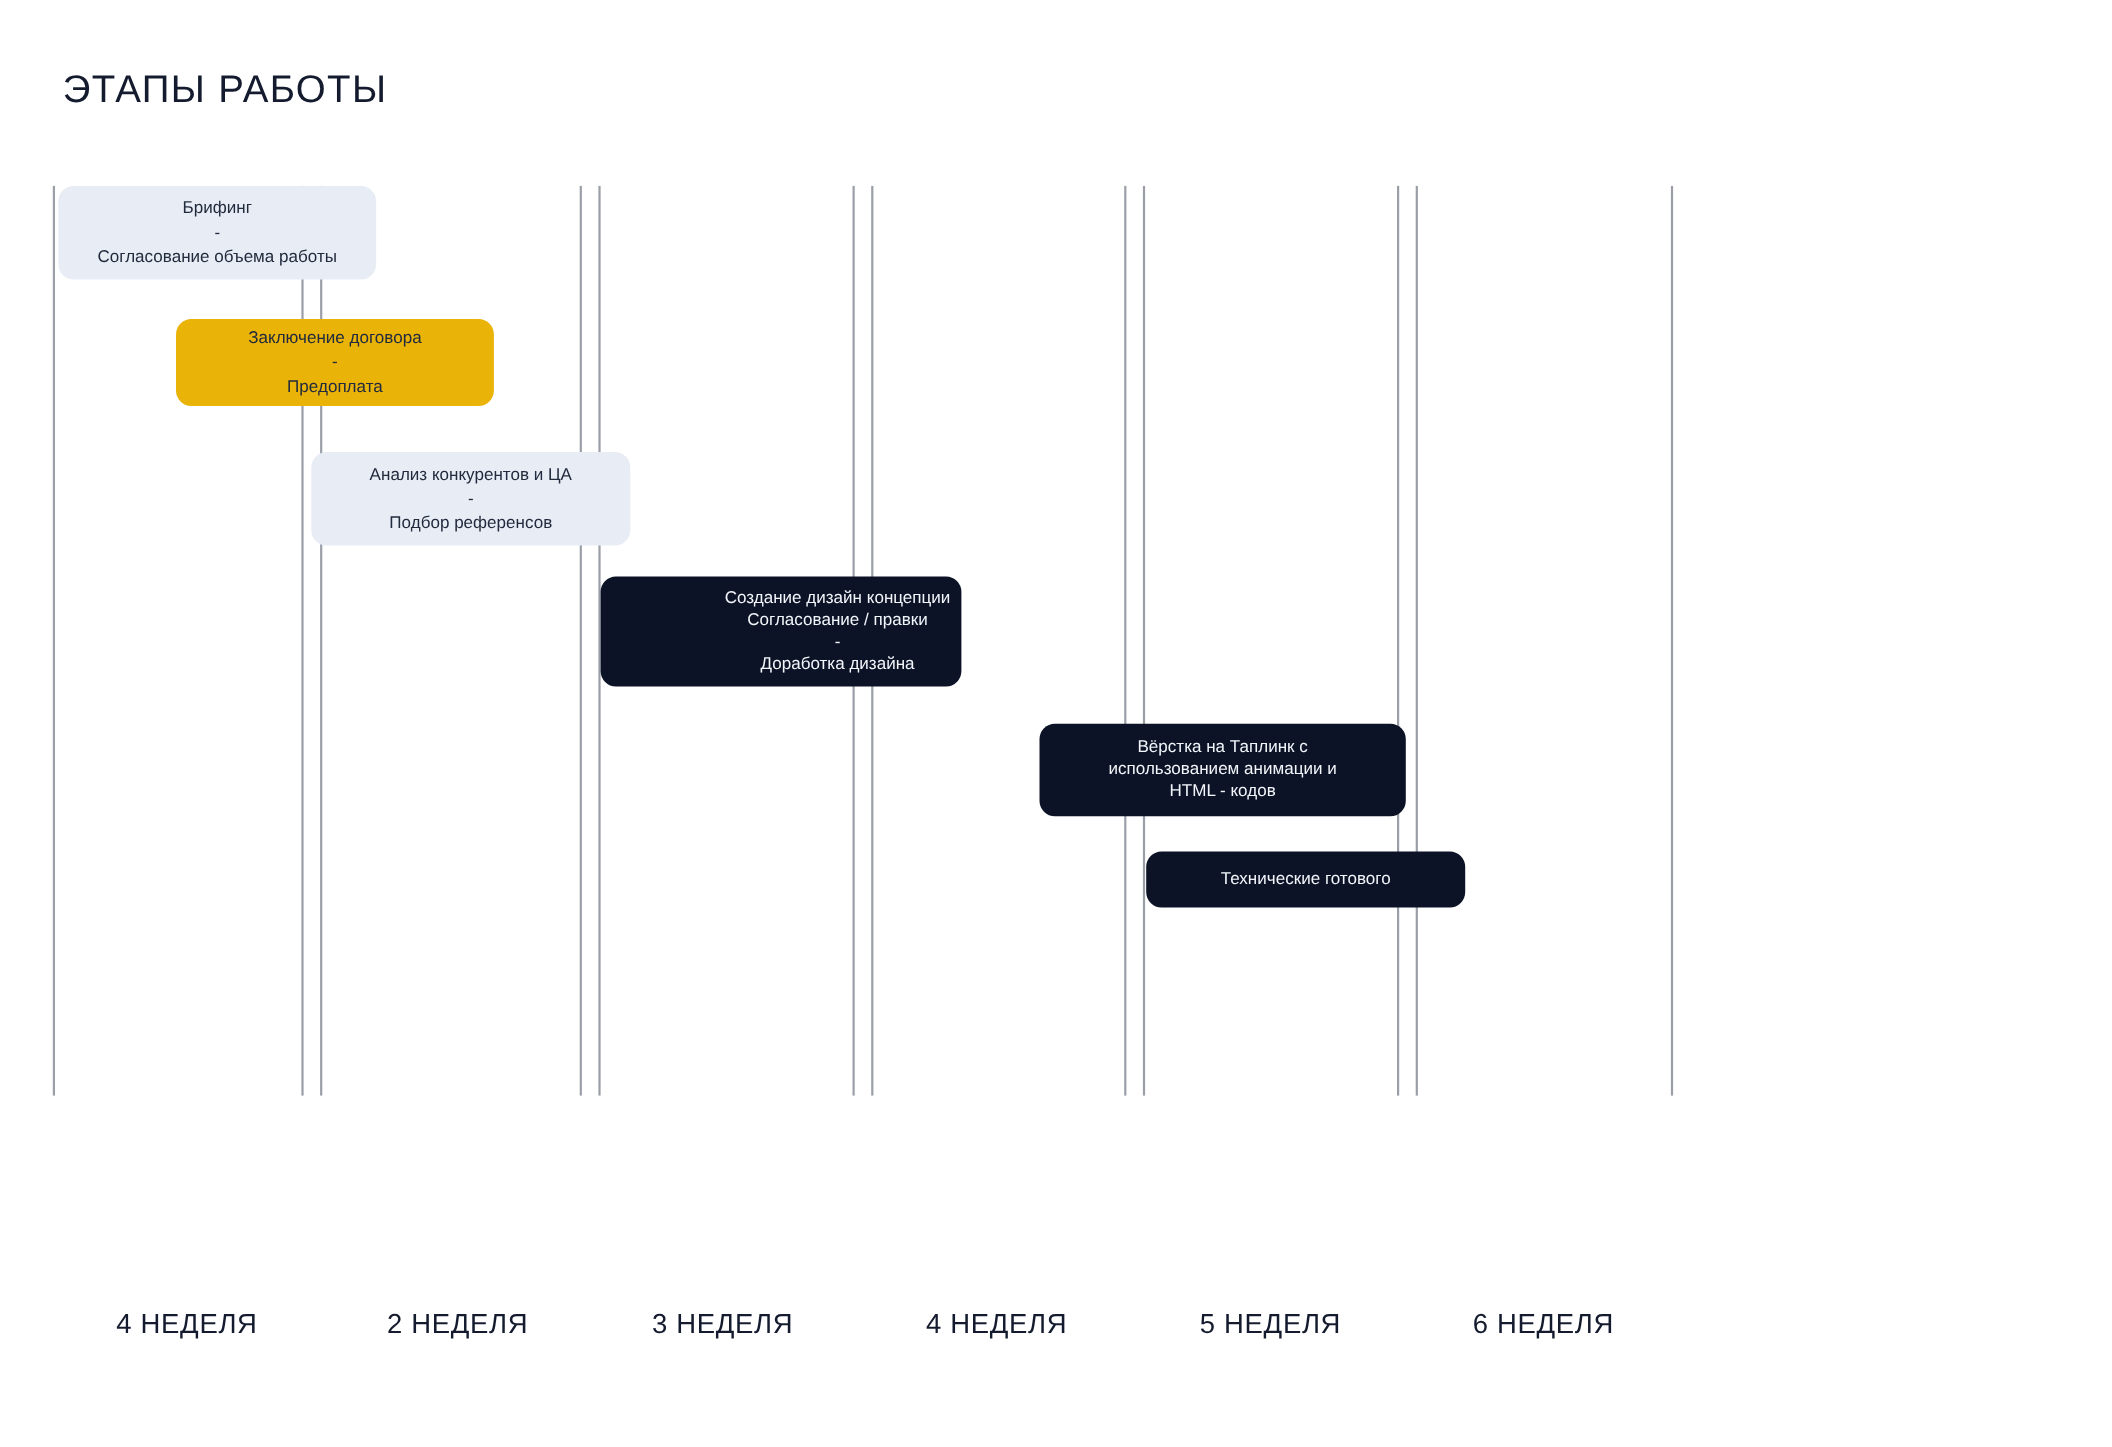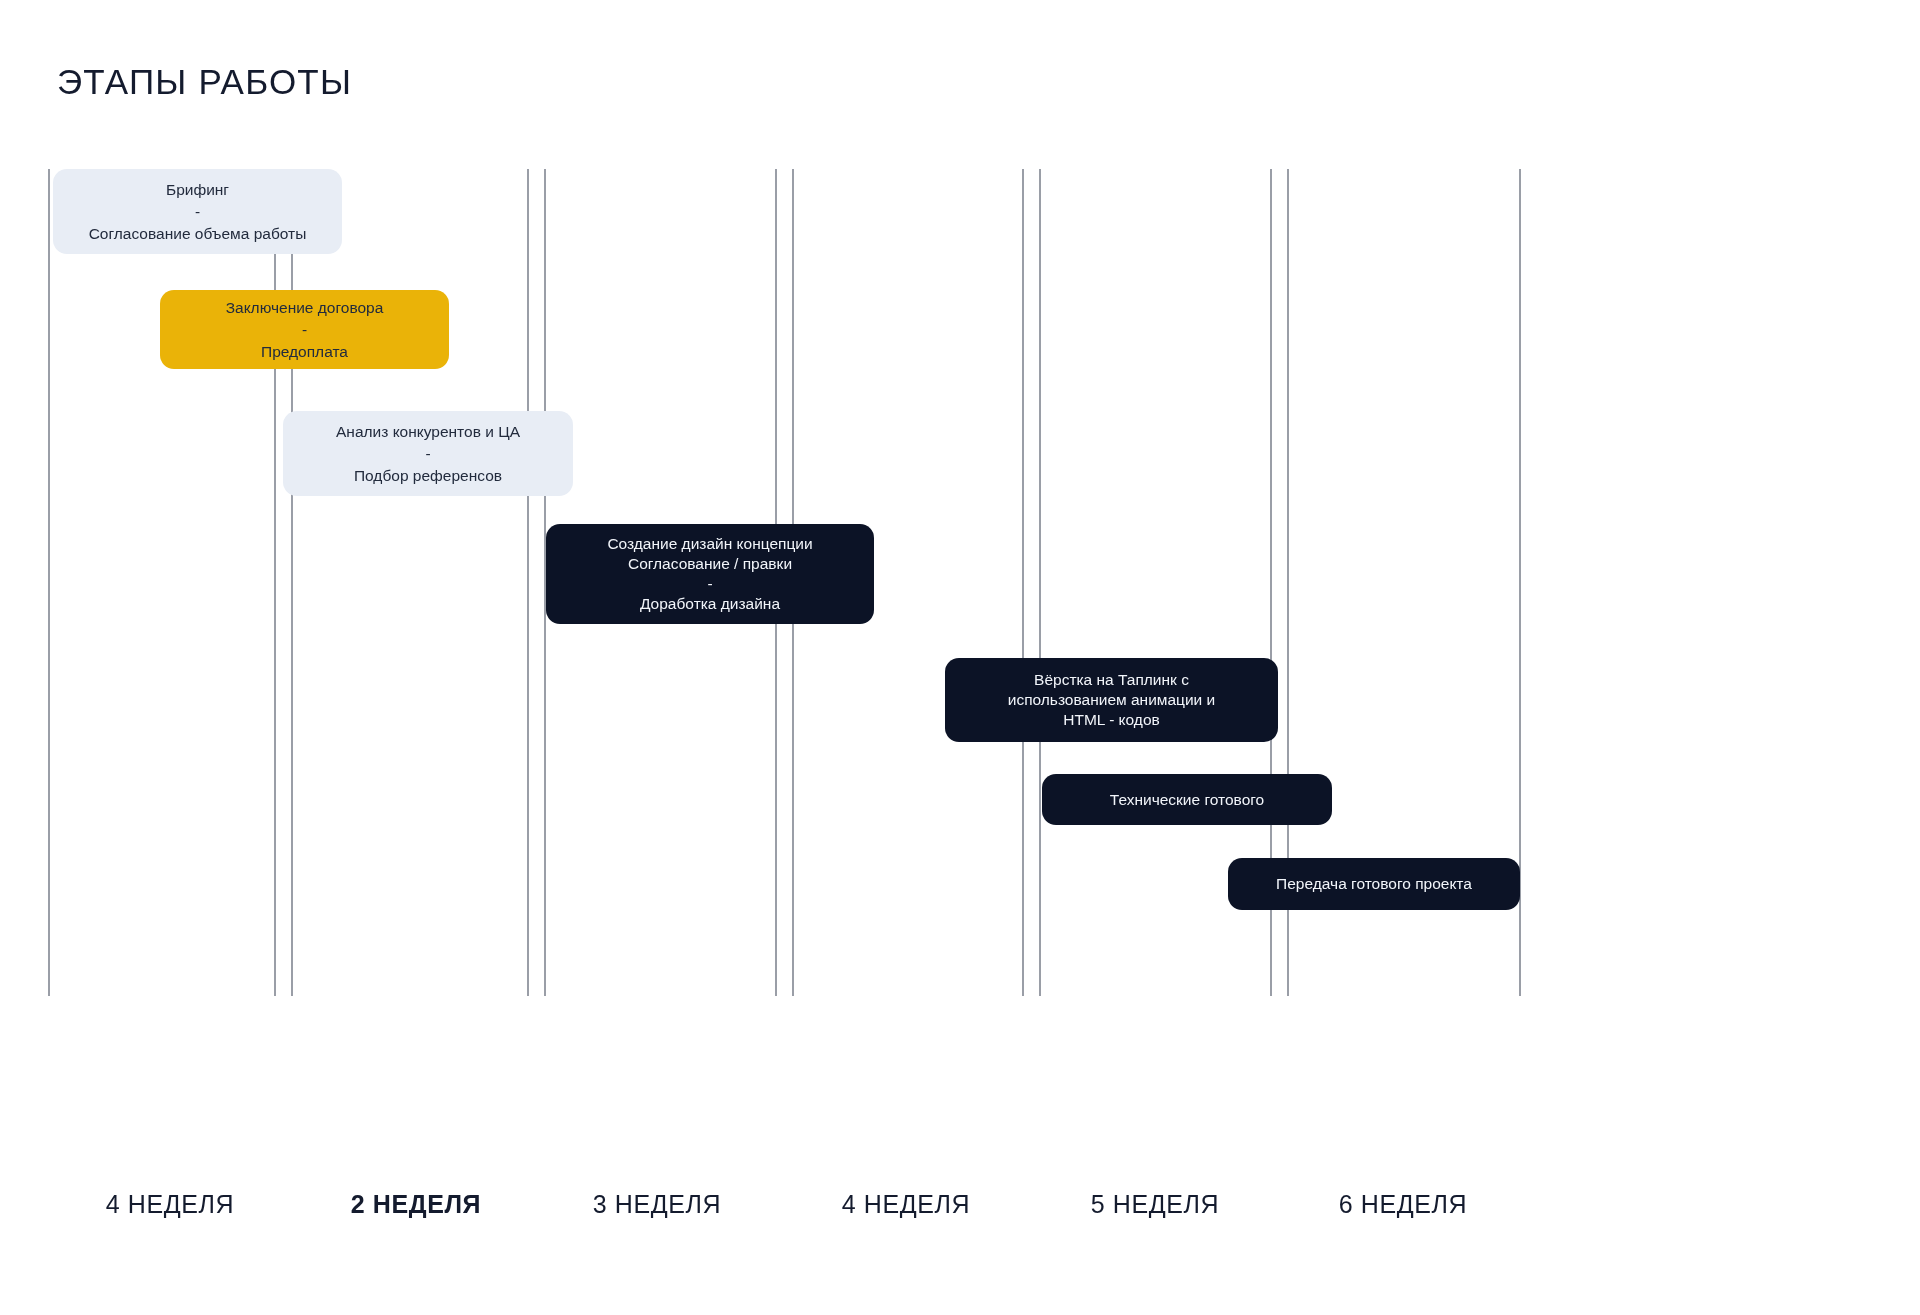--- a/index.html
+++ b/index.html
@@ -119,38 +119,35 @@
       <div class="task-bar light" style="left: 160px; top: 290px; width: 289px; height: 79px; background: #eab308;">
         <div class="task-label" style="color: rgb(34, 43, 61);">Заключение договора
 -
 Предоплата</div>
       </div>
       <div class="task-bar light" style="left: 283px; top: 411px; width: 290px; height: 85px; background: rgb(232, 237, 245); justify-content: center;">
         <div class="task-label" style="color: rgb(34, 43, 61);">Анализ конкурентов и ЦА
 -
 Подбор референсов</div>
       </div>
-      <div class="task-bar dark" style="left: 546px; top: 524px; width: 328px; height: 100px; background: rgb(12, 19, 38);">
+      <div class="task-bar dark" style="left: 546px; top: 524px; width: 328px; height: 100px; background: rgb(12, 19, 38); justify-content: flex-end;">
         <div class="task-label" style="color: rgb(242, 245, 250);">Создание дизайн концепции
 Согласование / правки
 -
 Доработка дизайна</div>
       </div>
       <div class="task-bar dark" style="left: 901px; top: 658px; width: 333px; height: 84px; background: rgb(12, 19, 38); margin-left: 44px;">
         <div class="task-label" style="color: rgb(242, 245, 250);">Вёрстка на Таплинк с
 использованием анимации и
 HTML - кодов</div>
       </div>
       <div class="task-bar dark" style="left: 1042px; top: 774px; width: 290px; height: 51px; background: rgb(12, 19, 38);">
         <div class="task-label" style="color: rgb(242, 245, 250);">Технические готового</div>
       </div>
-      <div class="task-bar dark" style="left: 1228px; top: 858px; width: 292px; height: 52px; background: rgb(12, 19, 38);">
-        <div class="task-label" style="color: rgb(242, 245, 250);">Передача готового проекта</div>
-      </div>
       <div class="week-label" style="color: rgb(20, 27, 46); left: 30px; width: 280px;">4 НЕДЕЛЯ</div>
-      <div class="week-label" style="color: rgb(20, 27, 46); left: 276px; width: 280px; font-weight: bold;">2 НЕДЕЛЯ</div>
+      <div class="week-label" style="color: rgb(20, 27, 46); left: 276px; width: 280px;">2 НЕДЕЛЯ</div>
       <div class="week-label" style="color: rgb(20, 27, 46); left: 517px; width: 280px;">3 НЕДЕЛЯ</div>
       <div class="week-label" style="color: rgb(20, 27, 46); left: 766px; width: 280px;">4 НЕДЕЛЯ</div>
       <div class="week-label" style="color: rgb(20, 27, 46); left: 1015px; width: 280px;">5 НЕДЕЛЯ</div>
       <div class="week-label" style="color: rgb(20, 27, 46); left: 1263px; width: 280px;">6 НЕДЕЛЯ</div>
     </div>
 
 </div>
 
 </body></html>

